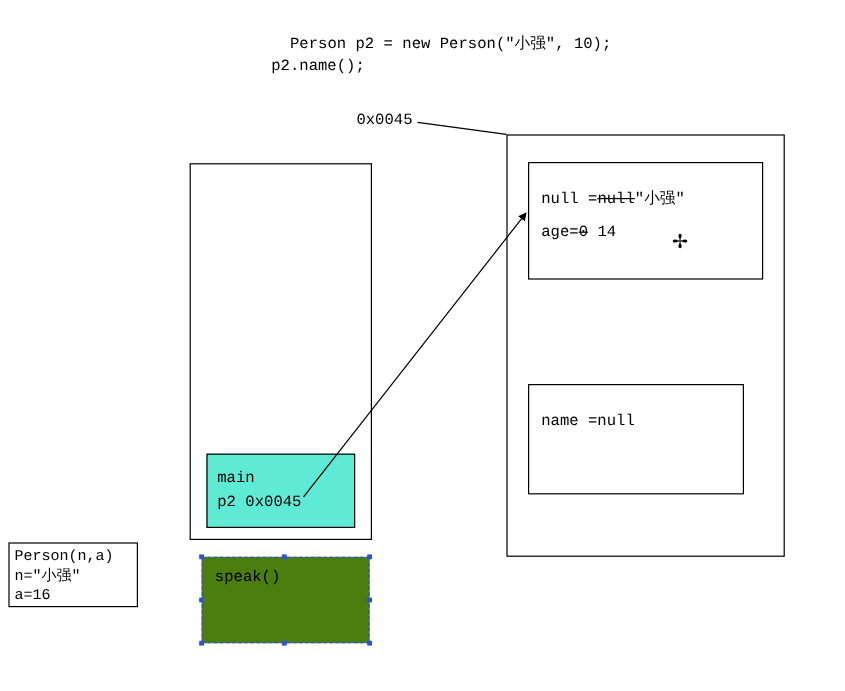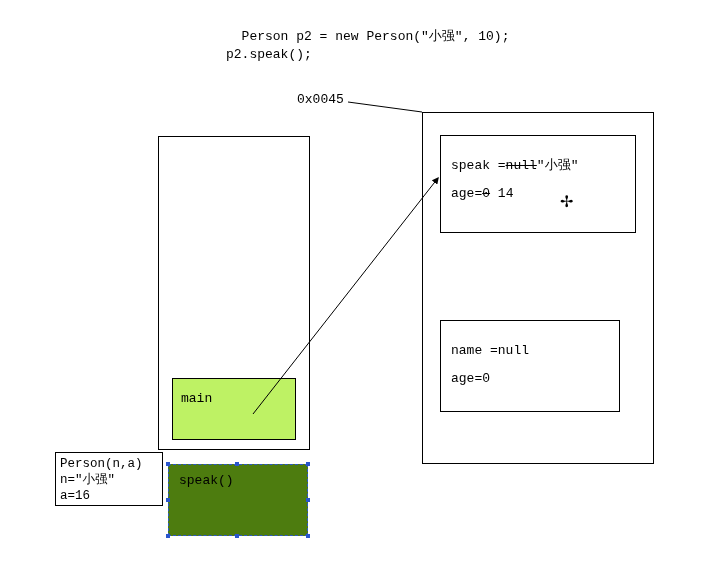--- a/index.html
+++ b/index.html
@@ -42,21 +42,21 @@
     position: absolute;
     left: 172px;
     top: 378px;
     width: 124px;
     height: 62px;
     border: 1px solid #000;
     padding: 10px 8px;
     font-family: "Courier New", monospace;
     font-size: 13px;
     line-height: 20px;
-    background: #bef264;
+    background: #5eead4;
   }
   .stack-main .row1 { }
   .stack-main .row2 { }
   .heap {
     position: absolute;
     left: 422px;
     top: 112px;
     width: 232px;
     height: 352px;
     border: 1.5px solid #000;
@@ -99,21 +99,20 @@
     left: 7px;
     top: 452px;
     width: 108px;
     height: 54px;
     border: 1px solid #000;
     padding: 3px 4px;
     font-family: "Courier New", monospace;
     font-size: 12.5px;
     line-height: 16px;
     background: #fff;
-    margin-left: 48px;
   }
   .speak-box {
     position: absolute;
     left: 168px;
     top: 464px;
     width: 140px;
     height: 72px;
     border: 1.5px dashed #2a56cd;
     padding: 8px 10px;
     font-family: "Courier New", monospace;
@@ -132,47 +131,51 @@
     width: 704px;
     height: 576px;
     pointer-events: none;
   }
 </style>
 </head>
 <body>
 
 <div class="code">
   <span>Person p2 = new Person("小强", 10);</span>
-<span>p2.speak();</span>
+<span>p2.name();</span>
 </div>
 
 <div class="addr-label">0x0045</div>
 
 <div class="stack"></div>
 
 <div class="stack-main">
   <div class="row1">main</div>
+  <div class="row2">
+    <span>p2</span>
+    <span> </span>
+    <span>0x0045</span>
+  </div>
 </div>
 
 <div class="heap"></div>
 
 <div class="heap-obj heap-obj1">
   <div>
-    <span>speak =</span><span class="strike">null</span><span>"小强"</span>
+    <span>null =</span><span class="strike">null</span><span>"小强"</span>
   </div>
   <div>
     <span>age=</span><span class="strike">0</span> <span>14</span>
   </div>
 </div>
 
 <div class="cursor">✢</div>
 
 <div class="heap-obj heap-obj2">
   <div>name =null</div>
-  <div>age=0</div>
 </div>
 
 <div class="person-box">
   <div>Person(n,a)</div>
   <div>n="小强"</div>
   <div>a=16</div>
 </div>
 
 <div class="speak-box">
   <div>speak()</div>

